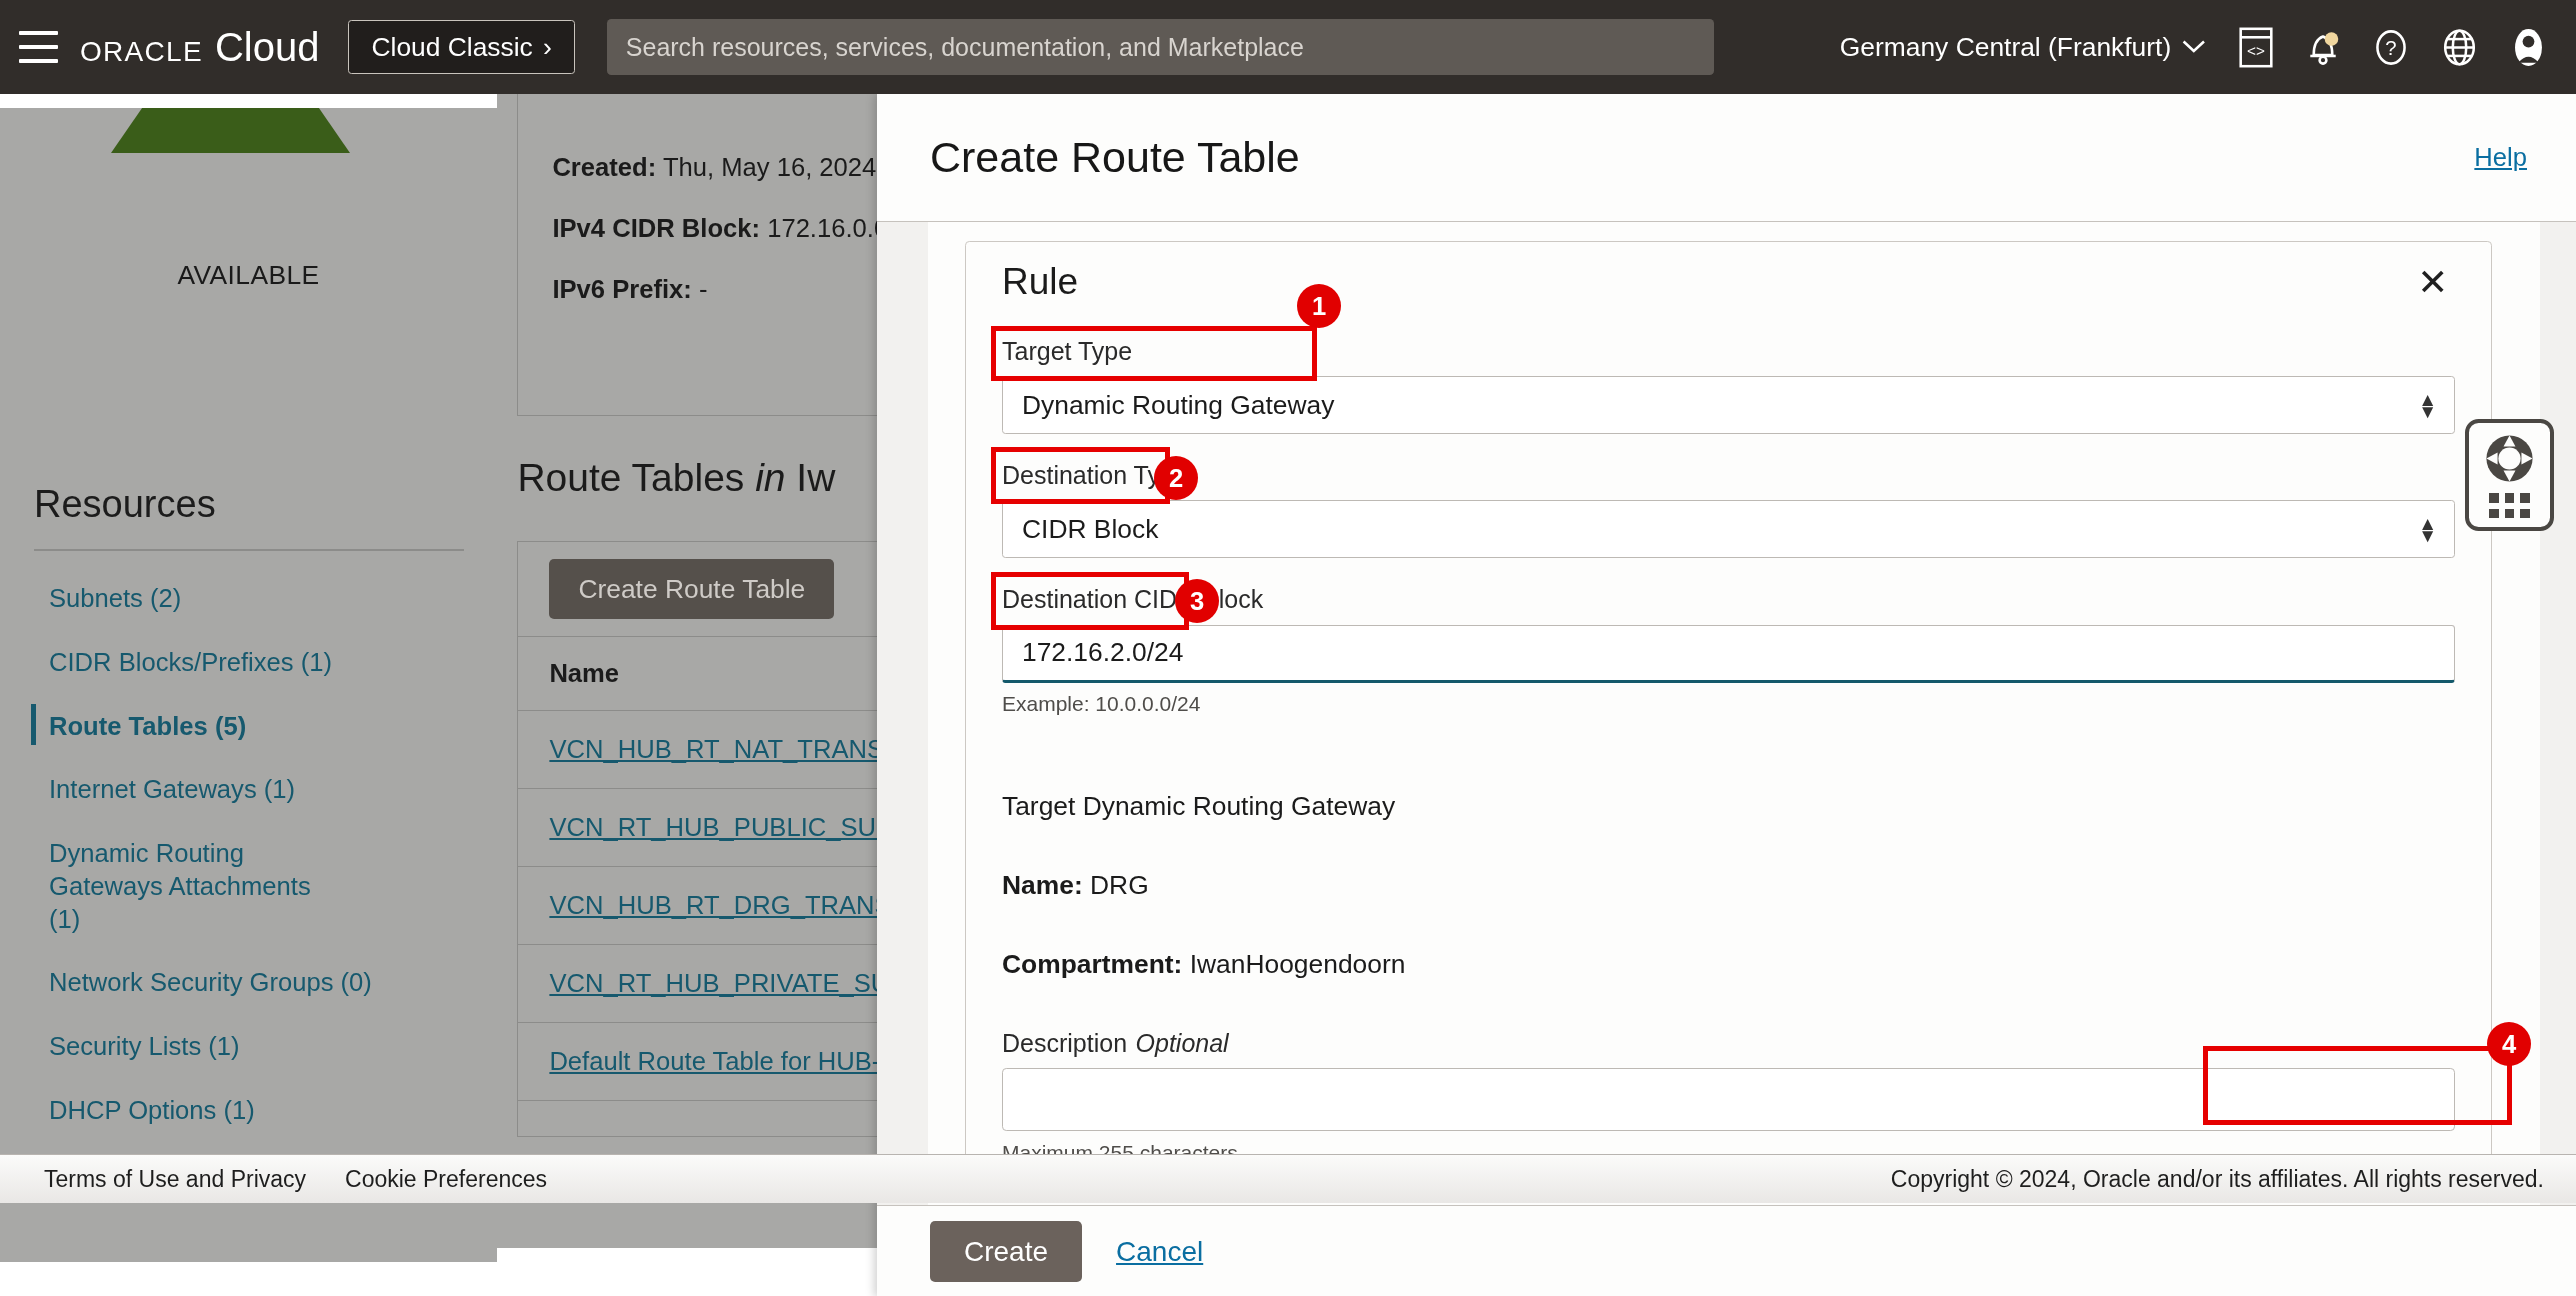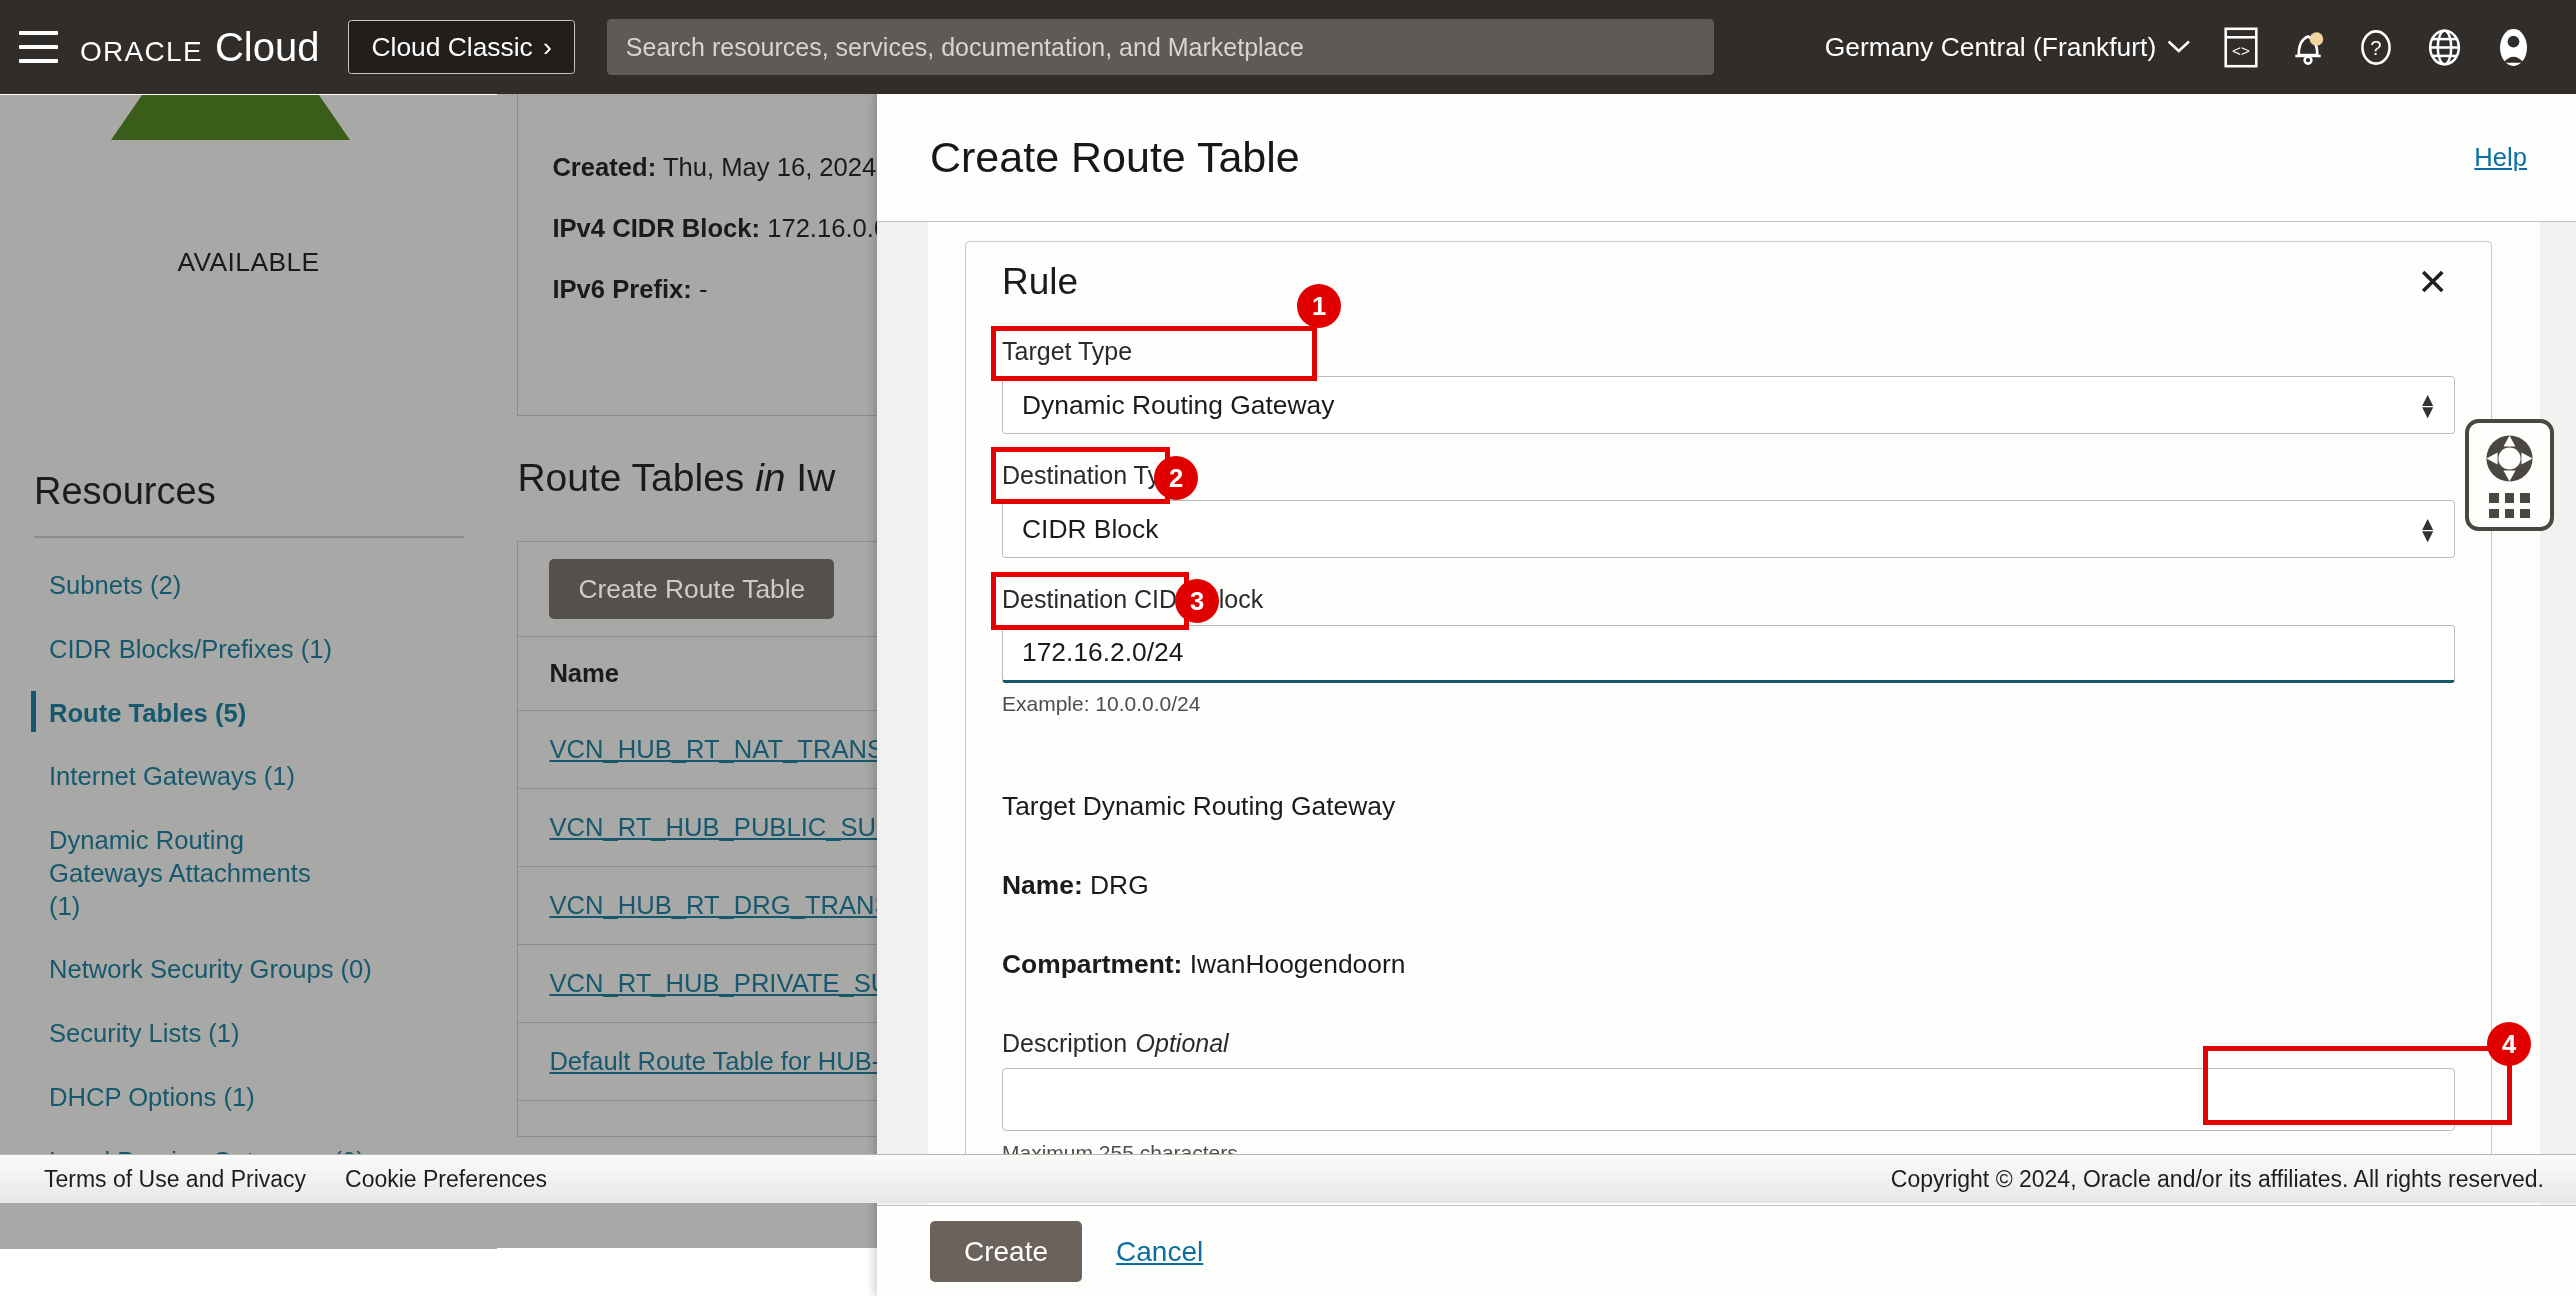--- a/index.html
+++ b/index.html
@@ -49,38 +49,38 @@
   }
   .search-wrap input {
     width: 100%; height: 100%;
     background: transparent; border: none; outline: none;
     color: #e3e0dc; font-size: 25px; padding: 0 19px;
     font-family: "Liberation Sans", sans-serif;
   }
   .search-wrap input::placeholder { color: #d8d4cf; }
   .nav-right {
     margin-left: auto; display: flex; align-items: center;
-    gap: 32px; padding-right: 44px; color: #ffffff;
+    gap: 32px; padding-right: 29px; color: #ffffff;
   }
   .region-sel {
     font-size: 26.4px; display: flex; align-items: center; gap: 10.2px;
     cursor: pointer; white-space: nowrap;
   }
   .nav-ico { cursor: pointer; display: flex; align-items: center; }
 
   
   .page {
     position: absolute; top: 94px; left: 0;
     width: 2576px; height: 1203px;
     background: #ffffff;
   }
 
   
   .leftcol {
-    position: absolute; top: 1px; left: 0;
+    position: absolute; top: 14px; left: 0;
     width: 497px; height: 1154px;
     background: #a8a8a6;
     overflow: hidden;
   }
   .green-tab {
     position: absolute; top: 0; left: 111px;
     width: 239px; height: 45px;
     background: #3a5d19;
     clip-path: polygon(13% 0, 87% 0, 100% 100%, 0% 100%);
   }

